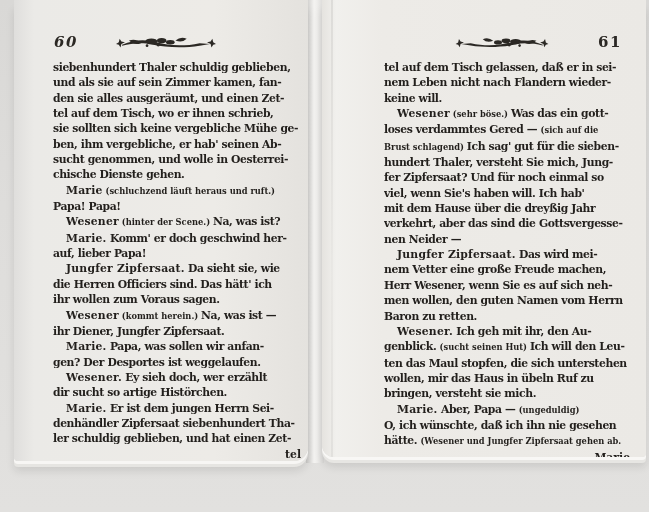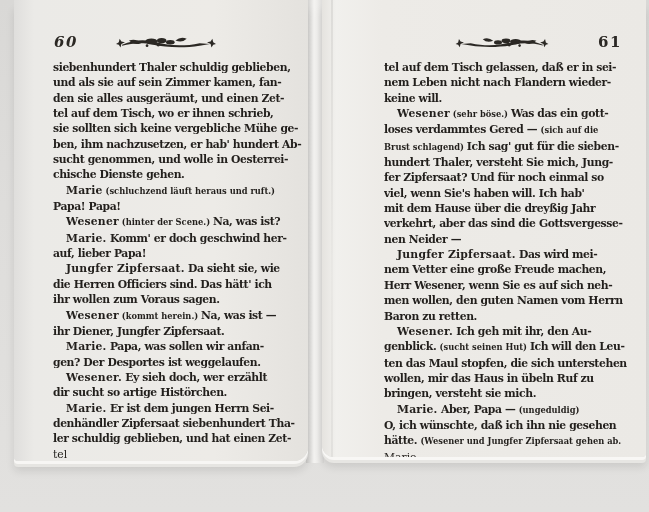--- a/index.html
+++ b/index.html
@@ -52,22 +52,22 @@
   .col-right{left:62px;width:252px;}
 
   .tline{
     font-size:10.8px;line-height:15.35px;white-space:nowrap;
     color:#221f1c;font-weight:bold;letter-spacing:-0.4px;
   }
   .tline.indent{text-indent:13px;}
   .seg-name{letter-spacing:0.2px;}
   .seg-stage{font-size:8.3px;letter-spacing:0;}
   .catch{
-    font-size:10.8px;line-height:15.35px;font-weight:normal;color:#221f1c;
-    text-align:left;padding-right:6px;
+    font-size:10.8px;line-height:15.35px;font-weight:bold;color:#221f1c;
+    text-align:right;padding-right:6px;
   }
 </style>
 </head>
 <body>
 
 <div class="scan">
 
   <div class="gutter"></div>
 
   <div class="page page-left">
@@ -88,21 +88,21 @@
         </g>
       </svg>
     </span>
     <div class="textcol col-left">
       <div>
           <div class="tline"><span class="seg-body">siebenhundert Thaler schuldig geblieben,</span></div>
           <div class="tline"><span class="seg-body">und als sie auf sein Zimmer kamen, fan-</span></div>
           <div class="tline"><span class="seg-body">den sie alles ausgeräumt, und einen Zet-</span></div>
           <div class="tline"><span class="seg-body">tel auf dem Tisch, wo er ihnen schrieb,</span></div>
           <div class="tline"><span class="seg-body">sie sollten sich keine vergebliche Mühe ge-</span></div>
-          <div class="tline"><span class="seg-body">ben, ihm nachzusetzen, er hab' hundert Ab-</span></div>
+          <div class="tline"><span class="seg-body">ben, ihm vergebliche, er hab' seinen Ab-</span></div>
           <div class="tline"><span class="seg-body">sucht genommen, und wolle in Oesterrei-</span></div>
           <div class="tline"><span class="seg-body">chische Dienste gehen.</span></div>
           <div class="tline indent"><span class="seg-name">Marie</span><span class="seg-stage"> (schluchzend läuft heraus und ruft.)</span></div>
           <div class="tline"><span class="seg-body">Papa! Papa!</span></div>
           <div class="tline indent"><span class="seg-name">Wesener</span><span class="seg-stage"> (hinter der Scene.) </span><span class="seg-body">Na, was ist?</span></div>
           <div class="tline indent"><span class="seg-name">Marie.</span><span class="seg-body"> Komm' er doch geschwind her-</span></div>
           <div class="tline"><span class="seg-body">auf, lieber Papa!</span></div>
           <div class="tline indent"><span class="seg-name">Jungfer Zipfersaat.</span><span class="seg-body"> Da sieht sie, wie</span></div>
           <div class="tline"><span class="seg-body">die Herren Officiers sind.  Das hätt' ich</span></div>
           <div class="tline"><span class="seg-body">ihr wollen zum Voraus sagen.</span></div>

